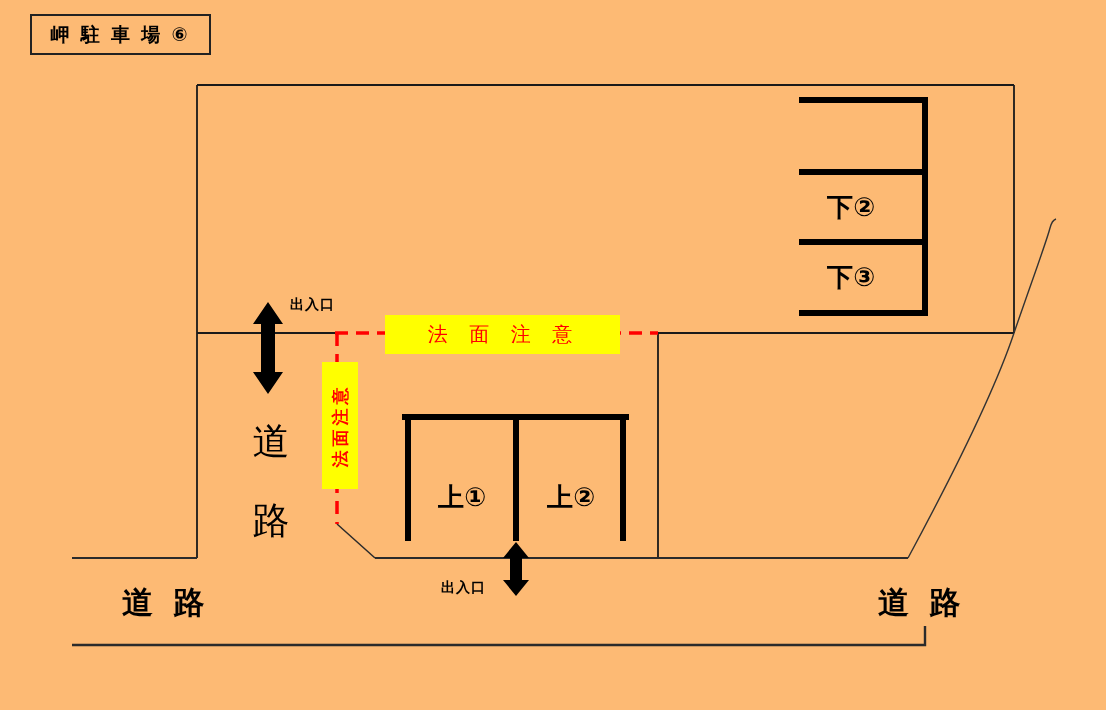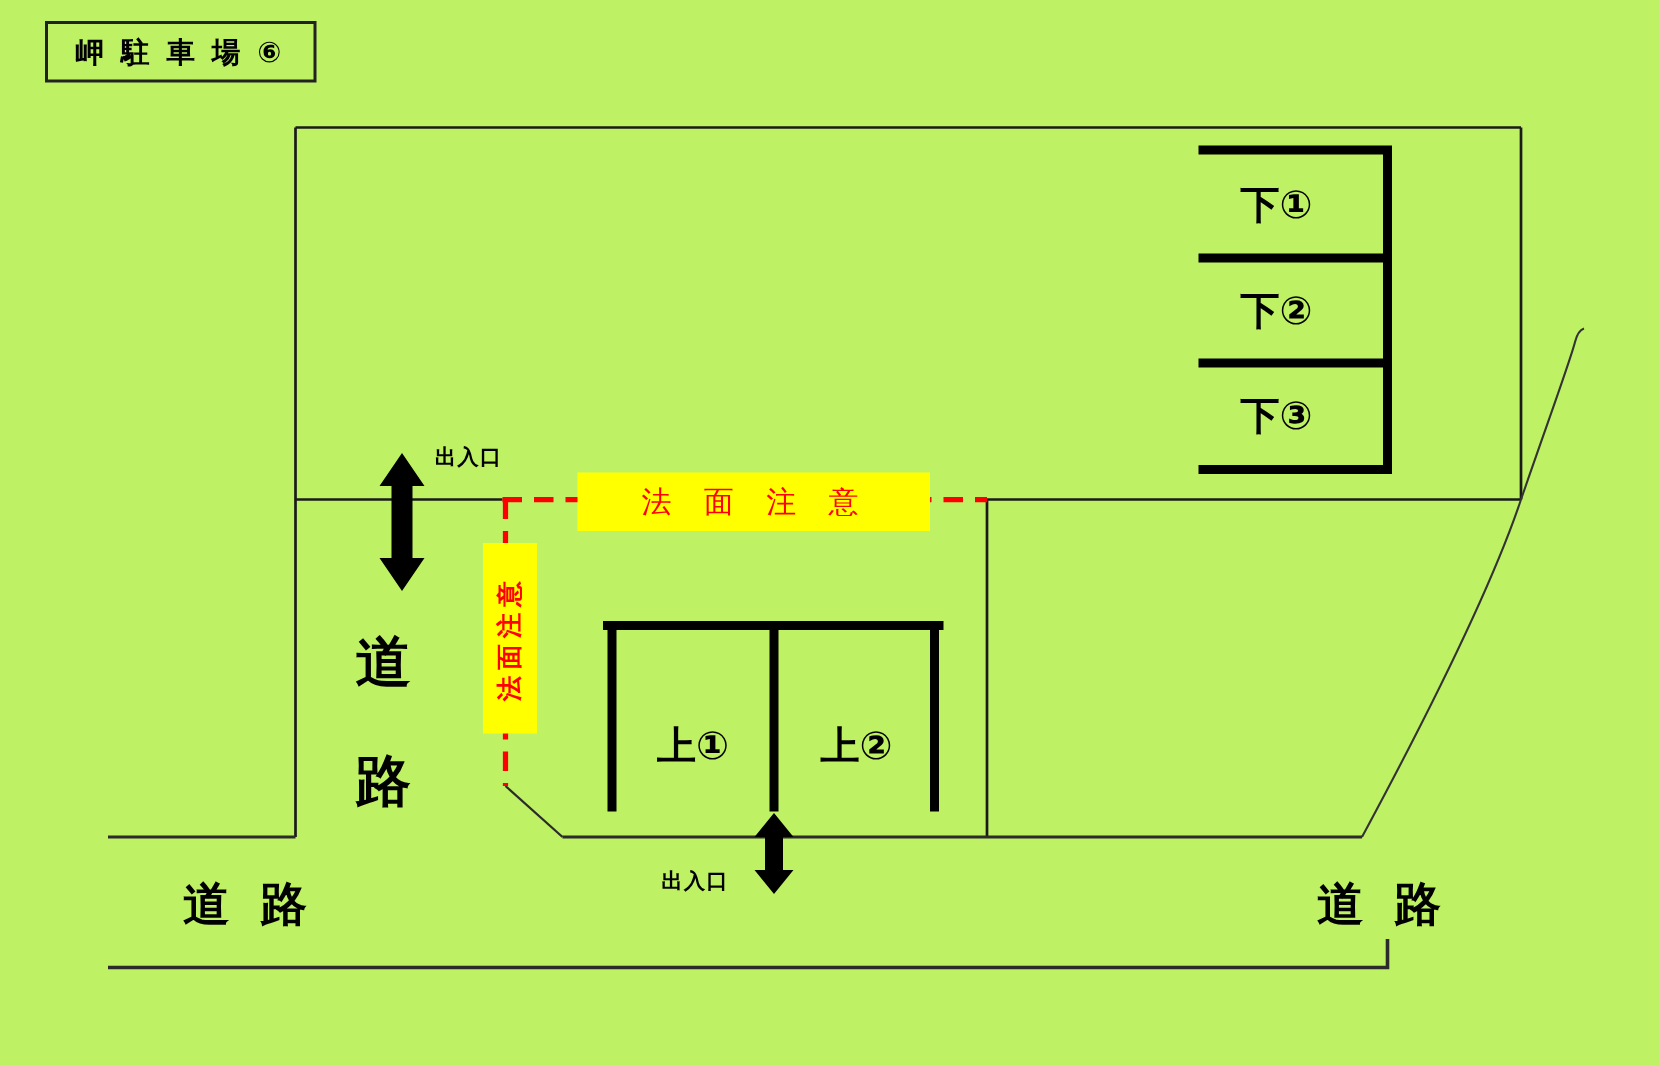--- a/index.html
+++ b/index.html
@@ -5,21 +5,21 @@
   :root{
     --warning_bg:#ffff00;
     --warning_text:#ff0000;
     --dashed:#ff0000;
     --line:#1a1a1a;
   }
   html,body{margin:0;padding:0;background:#ffffff;}
   .canvas{
     position:relative;
     width:1106px;height:710px;
-    background:#bef264;
+    background:#fdba74;
     font-family:"Liberation Sans","DejaVu Sans",sans-serif;
     overflow:hidden;
   }
   .lines-svg{position:absolute;left:0;top:0;z-index:1;}
   .lbl{position:absolute;z-index:3;color:#000;}
 
   .title-box{
     left:30px;top:14px;width:177px;height:37px;
     border:2.5px solid #222;
     display:flex;align-items:center;justify-content:center;
@@ -44,23 +44,23 @@
     font-size:17px;font-weight:bold;letter-spacing:4px;
     white-space:nowrap;
     transform:rotate(-90deg);
   }
 
   .entrance{font-size:14px;font-weight:bold;letter-spacing:1px;}
   .entrance-left{left:290px;top:296px;}
   .entrance-bottom{left:441px;top:579px;}
 
   .road-v{
-    left:237px;top:402px;width:42px;
-    font-size:37px;font-weight:bold;line-height:79px;
-    text-align:left;word-break:break-all;
+    left:250px;top:402px;width:42px;
+    font-size:37px;font-weight:normal;line-height:79px;
+    text-align:center;word-break:break-all;
   }
   .road-h{font-size:31px;font-weight:bold;letter-spacing:6px;white-space:pre;margin-left:20px;}
   .road-bl{left:102px;top:582px;}
   .road-br{left:858px;top:582px;}
 
   .stall-label{
     height:32px;line-height:32px;text-align:center;
     font-size:26px;font-weight:bold;
   }
   .st-l1{left:795px;top:120px;width:112px;}
@@ -109,19 +109,18 @@
     <span class="warn-v-text">法面注意</span>
   </div>
 
   <div class="lbl entrance entrance-left">出入口</div>
   <div class="lbl entrance entrance-bottom">出入口</div>
 
   <div class="lbl road-v">道路</div>
   <div class="lbl road-h road-bl">道 路</div>
   <div class="lbl road-h road-br">道 路</div>
 
-  <div class="lbl stall-label st-l1">下①</div>
   <div class="lbl stall-label st-l2">下②</div>
   <div class="lbl stall-label st-u1">上①</div>
   <div class="lbl stall-label st-l3">下③</div>
   <div class="lbl stall-label st-u2">上②</div>
 
 </div>
 
 </body></html>

